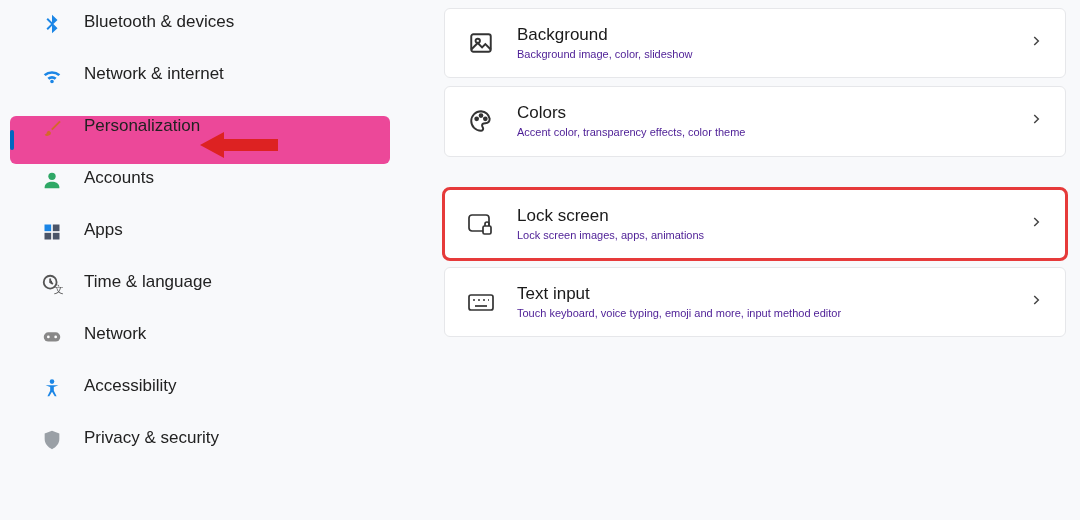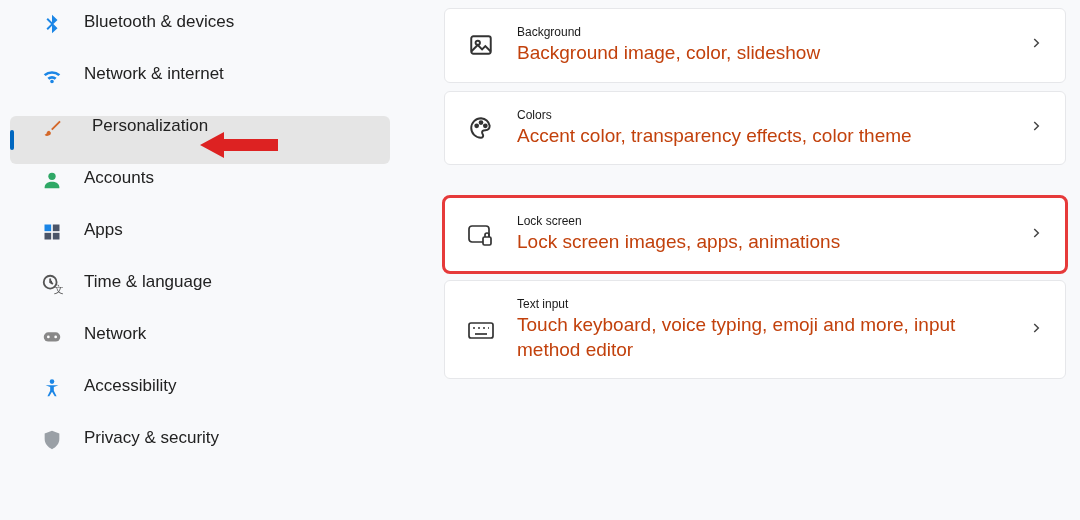--- a/index.html
+++ b/index.html
@@ -22,22 +22,21 @@
       display: flex;
       align-items: flex-start;
       height: 48px;
       padding-left: 30px;
       margin: 4px 10px 4px 10px;
       border-radius: 6px;
       cursor: pointer;
       position: relative;
     }
     .sidebar-item.selected {
-      background: #e5e5e5;
-      gap: 8px;
+      background: #ec4899;
     }
     .sidebar-item.selected::before {
       content: "";
       position: absolute;
       left: 0;
       top: 14px;
       bottom: 14px;
       width: 4px;
       background: #0067c0;
       border-radius: 2px;
@@ -87,22 +86,22 @@
       width: 28px;
       height: 28px;
       display: flex;
       align-items: center;
       justify-content: center;
       margin-right: 22px;
       flex-shrink: 0;
       color: #333;
     }
     .card-text { flex: 1; }
-    .card-title { font-size: 12px; color: #1a1a1a; margin-bottom: 2px; }
-    .card-sub { font-size: 19px; color: #c2410c; line-height: 1.3; }
+    .card-title { font-size: 17px; color: #1a1a1a; margin-bottom: 2px; }
+    .card-sub { font-size: 11px; color: #4c1d95; line-height: 1.3; }
     .chevron { color: #444; flex-shrink: 0; margin-left: 12px; }
     .watermark {
       position: absolute;
       top: 20px;
       right: 24px;
       font-family: Georgia, 'Times New Roman', serif;
       font-size: 22px;
       color: #9aa0a6;
       letter-spacing: 0.5px;
       pointer-events: none;

